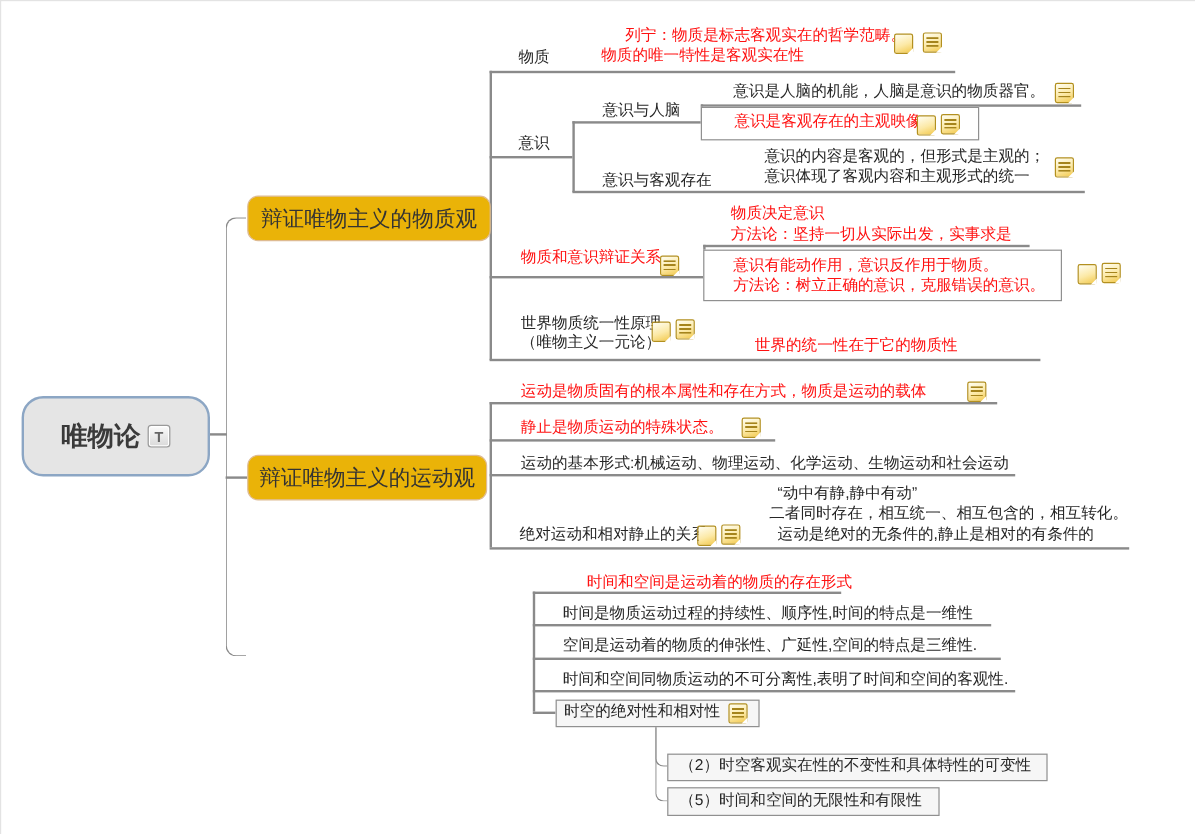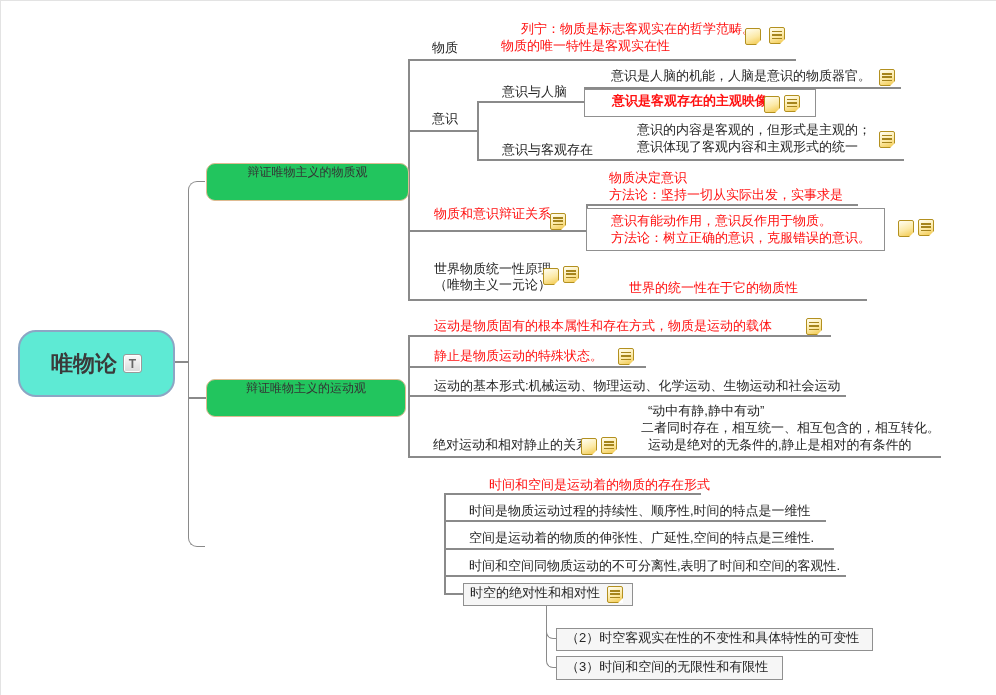--- a/index.html
+++ b/index.html
@@ -7,25 +7,25 @@
          font-family:"Liberation Sans",sans-serif;overflow:hidden;}
   
   .t{position:absolute;white-space:nowrap;font-size:13px;line-height:16px;color:#262626;}
   .red{color:#ff1111;}
   
   .hl{position:absolute;height:1.5px;background:#8a8a8a;}
   .vl{position:absolute;width:1.5px;background:#8a8a8a;}
   .el{position:absolute;border:1.5px solid #8a8a8a;border-right:none;border-radius:9px 0 0 9px;}
   .ebl{position:absolute;border-left:1.5px solid #8a8a8a;border-bottom:1.5px solid #8a8a8a;border-bottom-left-radius:7px;}
   
-  .root{position:absolute;left:17px;top:329px;width:153px;height:63px;background:#5eead4;
+  .root{position:absolute;left:17px;top:329px;width:153px;height:63px;background:#e5e5e5;
         border:2px solid #8ca6c4;border-radius:18px;display:flex;align-items:center;justify-content:center;
         font-size:22px;font-weight:bold;color:#3a3a3a;}
-  .branch{position:absolute;background:#22c55e;border:1.5px solid #debb92;border-radius:9px;
-          display:flex;justify-content:center;font-size:12px;color:#333;}
+  .branch{position:absolute;background:#eab308;border:1.5px solid #debb92;border-radius:9px;
+          display:flex;align-items:center;justify-content:center;font-size:18px;color:#333;}
   
   .wbox{position:absolute;background:#ffffff;border:1.5px solid #909090;}
   .gbox{position:absolute;background:#f6f6f6;border:1.5px solid #909090;}
   
   .ic{position:absolute;width:14px;height:15px;border:1px solid #b3901f;border-radius:2px;
       background:linear-gradient(160deg,#fffef2,#fce9a6 55%,#f2c94e);}
   .ic::after{content:"";position:absolute;right:-1px;bottom:-1px;width:0;height:0;
       border-left:5px solid transparent;border-bottom:5px solid #fff;}
   .ic.n::before{content:"";position:absolute;left:2px;right:2px;top:3px;height:8px;
       background:repeating-linear-gradient(to bottom,#a5841c 0,#a5841c 1.5px,transparent 1.5px,transparent 3.4px);}
@@ -94,21 +94,21 @@
   <span class="ic" style="left:744px;top:27px;"></span>
   <span class="ic n" style="left:768px;top:26px;"></span>
 
   <div class="t" style="left:431px;top:110px;">意识</div>
 
   <div class="t" style="left:501px;top:83px;">意识与人脑</div>
   <div class="t" style="left:610px;top:67px;">意识是人脑的机能，人脑是意识的物质器官。</div>
   <span class="ic n" style="left:878px;top:68px;"></span>
 
   <div class="wbox" style="left:583px;top:88px;width:230px;height:26px;"></div>
-  <div class="t red" style="left:611px;top:92px;font-weight:bold;">意识是客观存在的主观映像</div>
+  <div class="t red" style="left:611px;top:92px;">意识是客观存在的主观映像</div>
   <span class="ic" style="left:763px;top:95px;"></span>
   <span class="ic n" style="left:783px;top:94px;"></span>
 
   <div class="t" style="left:501px;top:141px;">意识与客观存在</div>
   <div class="t" style="left:636px;top:121px;">意识的内容是客观的，但形式是主观的；</div>
   <div class="t" style="left:636px;top:138px;">意识体现了客观内容和主观形式的统一</div>
   <span class="ic n" style="left:878px;top:130px;"></span>
 
   <div class="t red" style="left:433px;top:205px;">物质和意识辩证关系</div>
   <span class="ic n" style="left:549px;top:212px;"></span>
@@ -145,15 +145,15 @@
   <div class="t" style="left:468px;top:557px;">时间和空间同物质运动的不可分离性,表明了时间和空间的客观性.</div>
 
   <div class="gbox" style="left:462px;top:582px;width:168px;height:21px;"></div>
   <div class="t" style="left:469px;top:584px;">时空的绝对性和相对性</div>
   <span class="ic n" style="left:606px;top:585px;"></span>
 
   <div class="gbox" style="left:555px;top:627px;width:315px;height:21px;"></div>
   <div class="t" style="left:565px;top:629px;">（2）时空客观实在性的不变性和具体特性的可变性</div>
 
   <div class="gbox" style="left:555px;top:655px;width:225px;height:22px;"></div>
-  <div class="t" style="left:565px;top:658px;">（3）时间和空间的无限性和有限性</div>
+  <div class="t" style="left:565px;top:658px;">（5）时间和空间的无限性和有限性</div>
 
 </div>
 
 </body></html>

